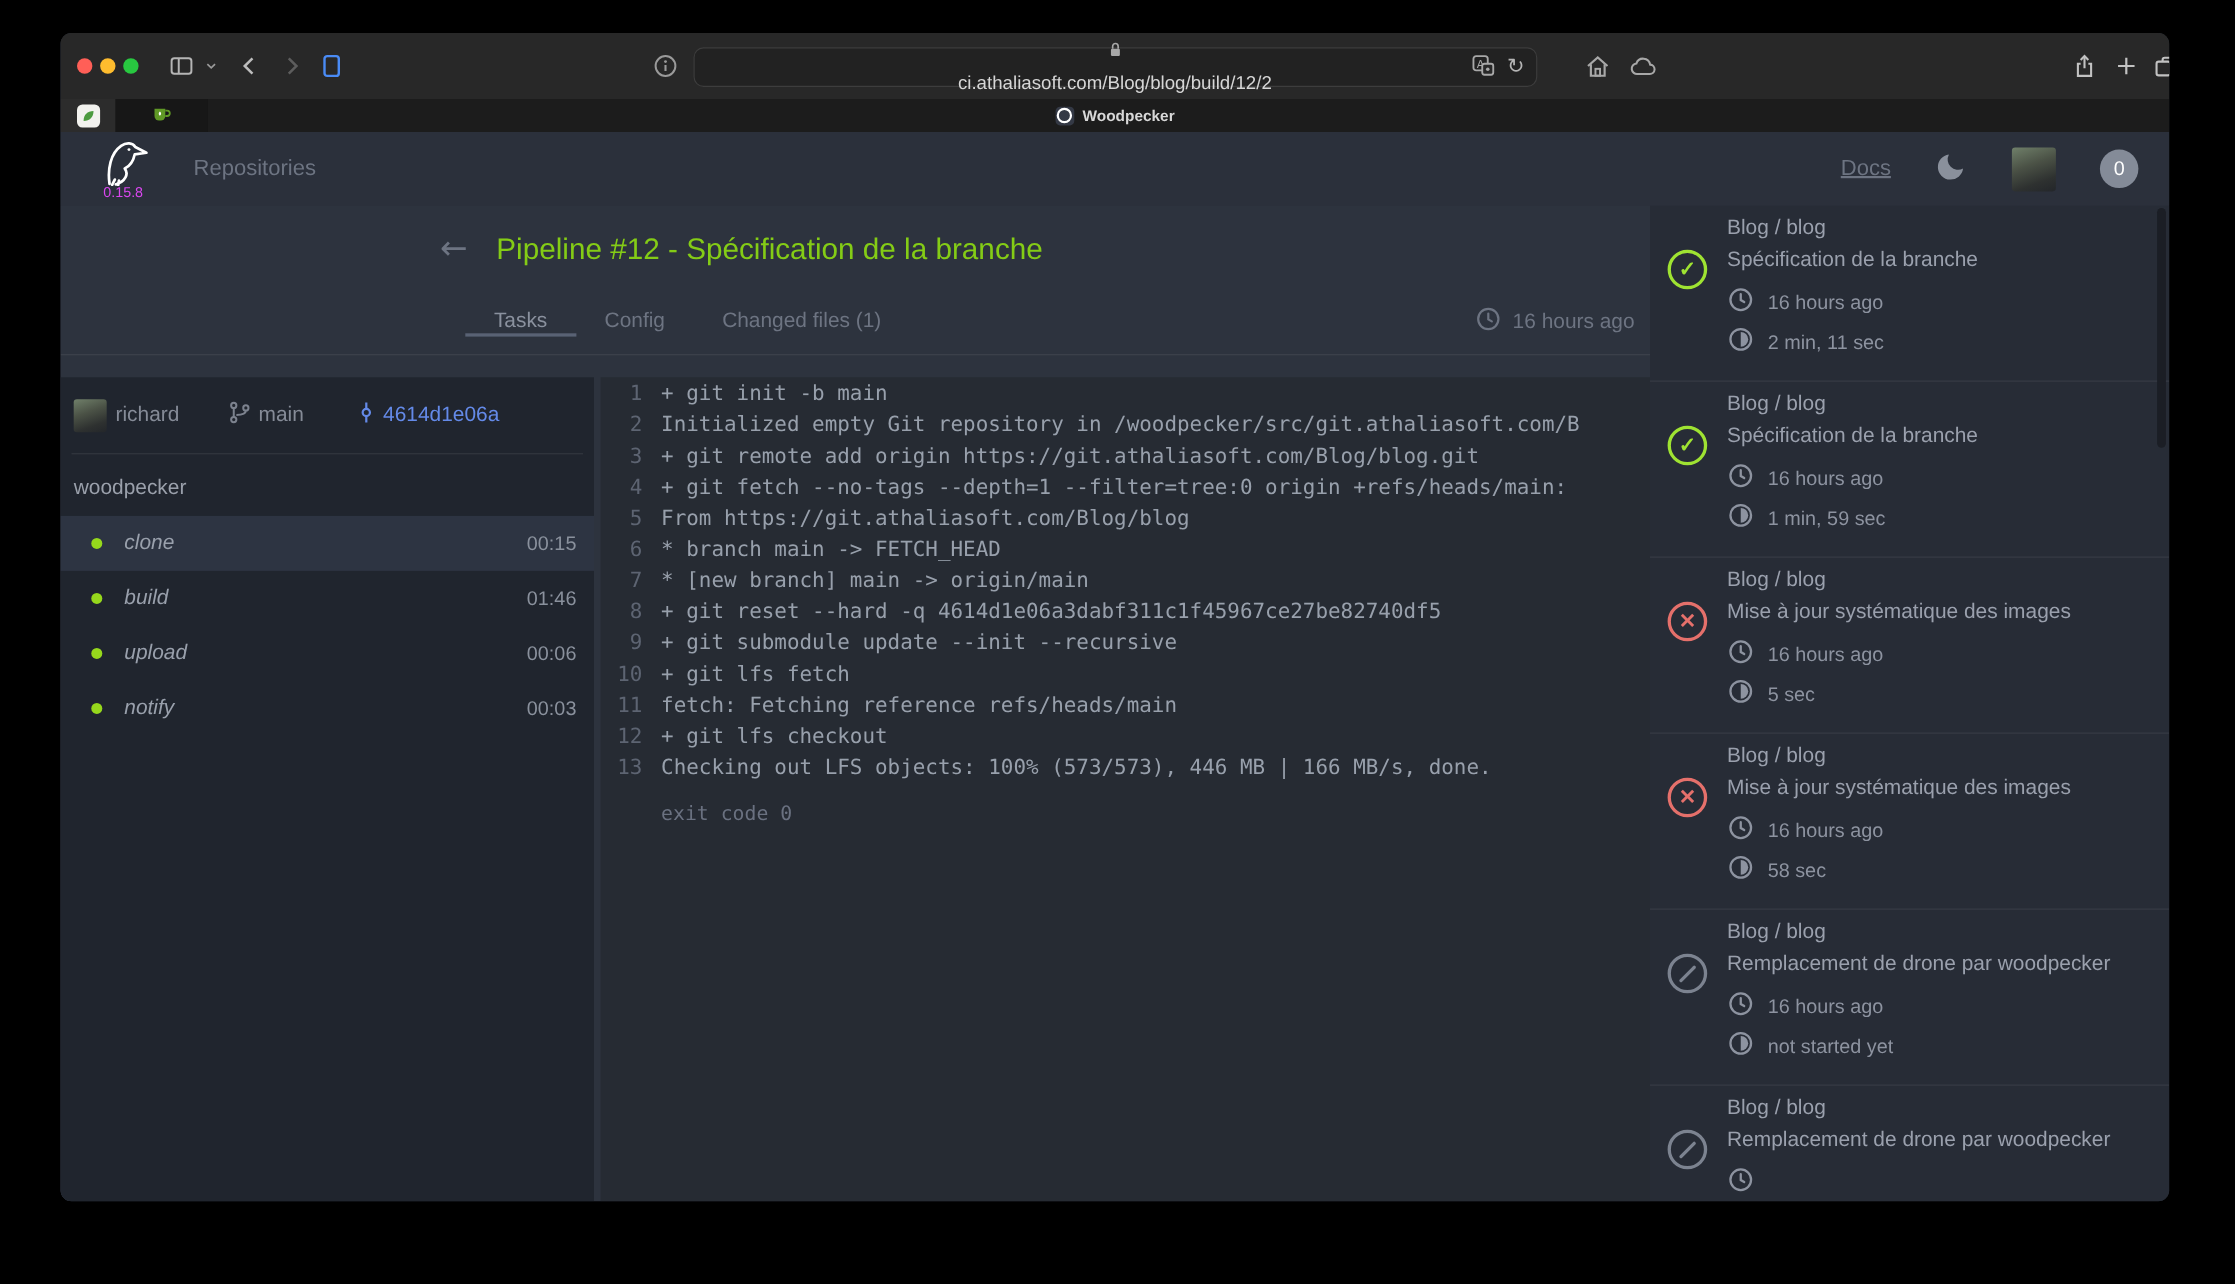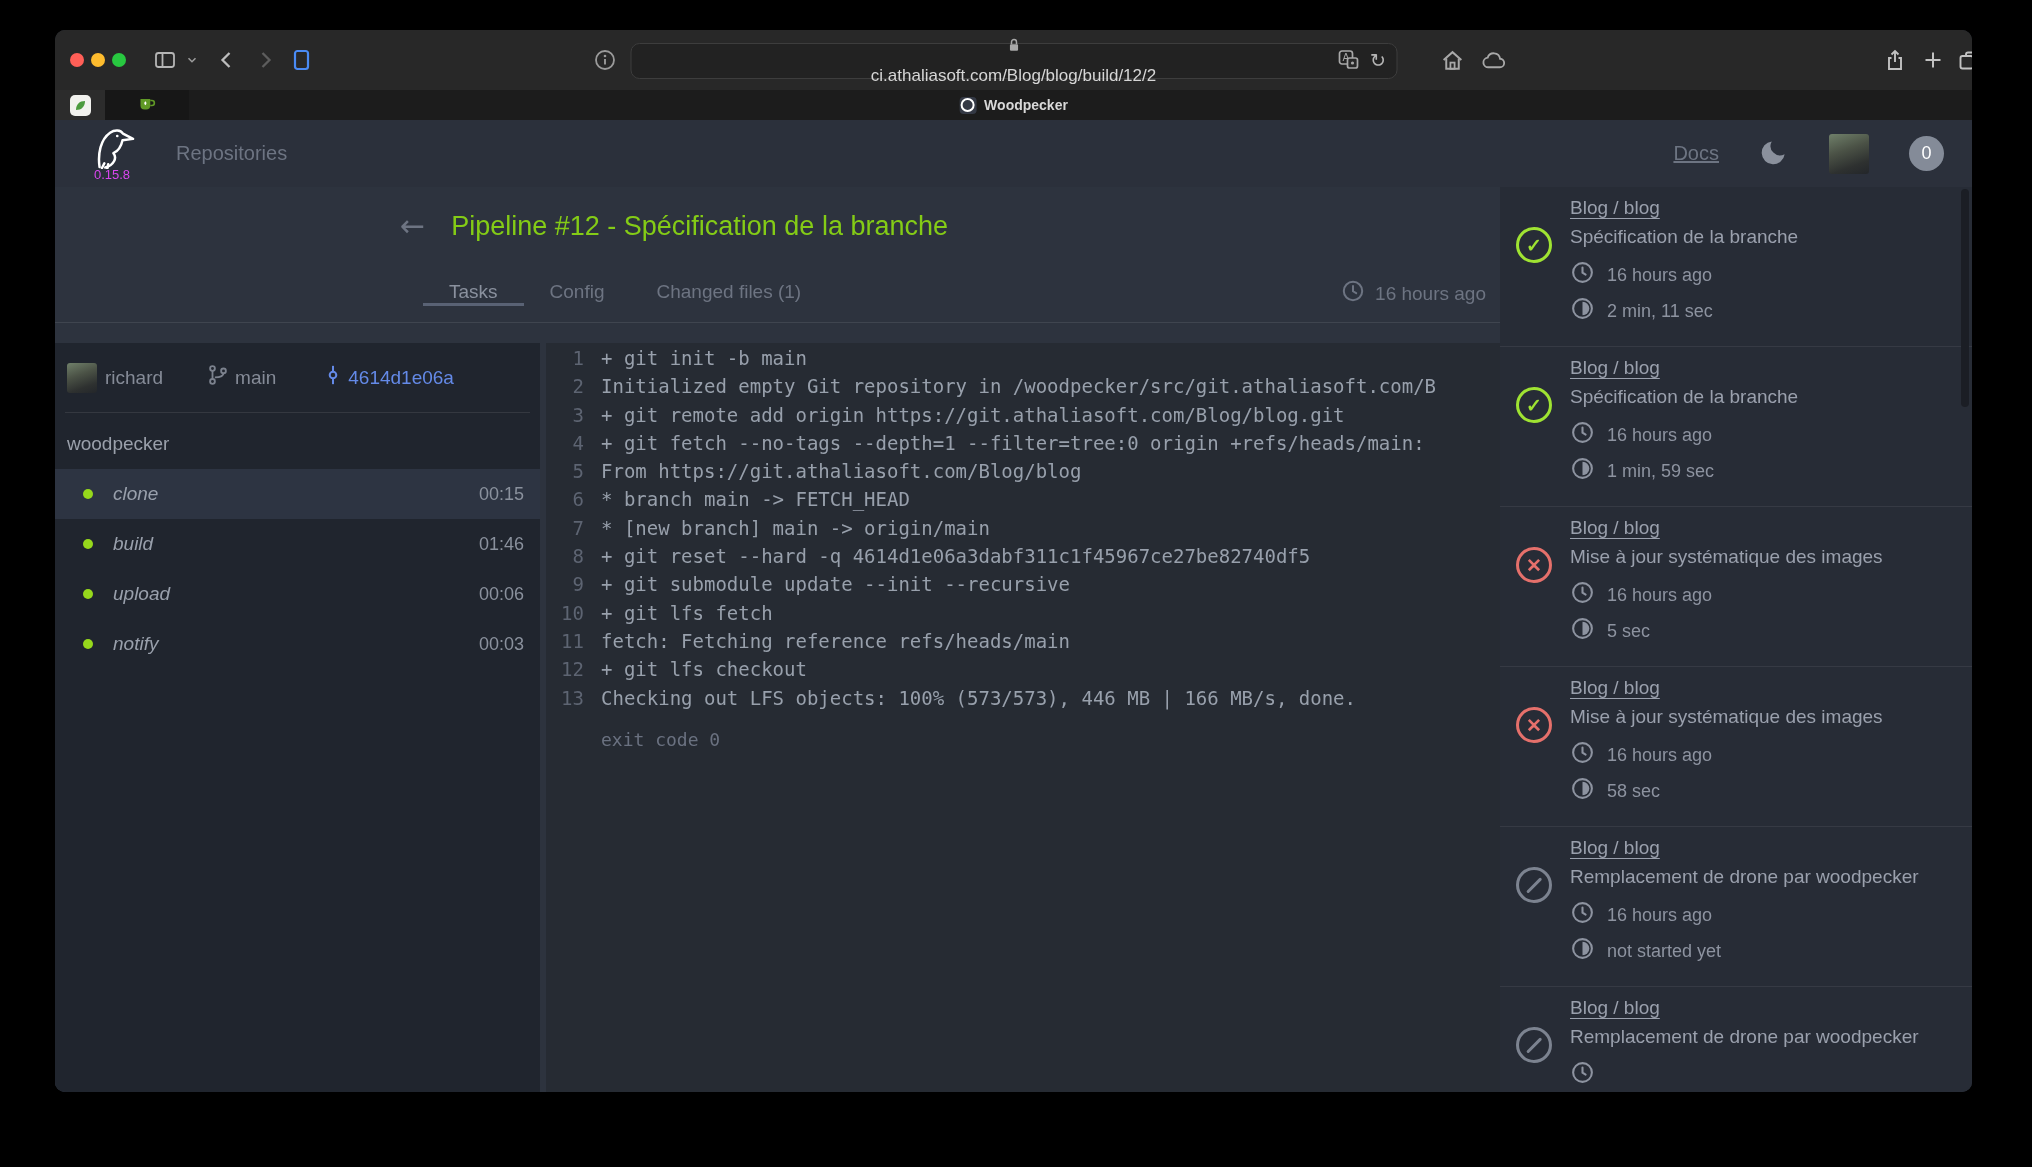--- a/index.html
+++ b/index.html
@@ -87,21 +87,21 @@
   .entry{height:160px;box-sizing:border-box;padding:10px 16px 0;display:flex;gap:18px;
          border-bottom:1px solid rgba(255,255,255,0.07);}
   .status{width:36px;height:36px;border-radius:50%;border:3px solid #7c8390;margin-top:30px;flex-shrink:0;
           display:flex;align-items:center;justify-content:center;position:relative;box-sizing:border-box;}
   .status .glyph{font-size:19px;font-weight:bold;line-height:1;}
   .status .slash{display:none;width:20px;height:2.5px;background:#7c8390;transform:rotate(-45deg);border-radius:2px;}
   .status.st-success{border-color:#9fe332;}  .status.st-success .glyph{color:#9fe332;}
   .status.st-failure{border-color:#e5706b;}  .status.st-failure .glyph{color:#e5706b;}
   .status.st-skipped .slash{display:block;}
   .entry-text{display:flex;flex-direction:column;min-width:0;}
-  .repo-link{font-size:19px;color:#9aa0ad;text-decoration:underline;text-underline-offset:4px;}
+  .repo-link{font-size:19px;color:#9aa0ad;text-underline-offset:4px;}
   .entry-msg{margin-top:7px;font-size:19px;color:#9aa0ad;white-space:nowrap;}
   .meta-line{margin-top:12px;display:flex;align-items:center;gap:12px;font-size:18px;color:#8d93a0;}
   .meta-line + .meta-line{margin-top:6px;}
   .scroll-thumb{position:absolute;right:3px;top:2px;width:8px;height:218px;background:#1b1e25;border-radius:4px;}
 </style>
 </head>
 <body>
 
 <div class="window">
 

